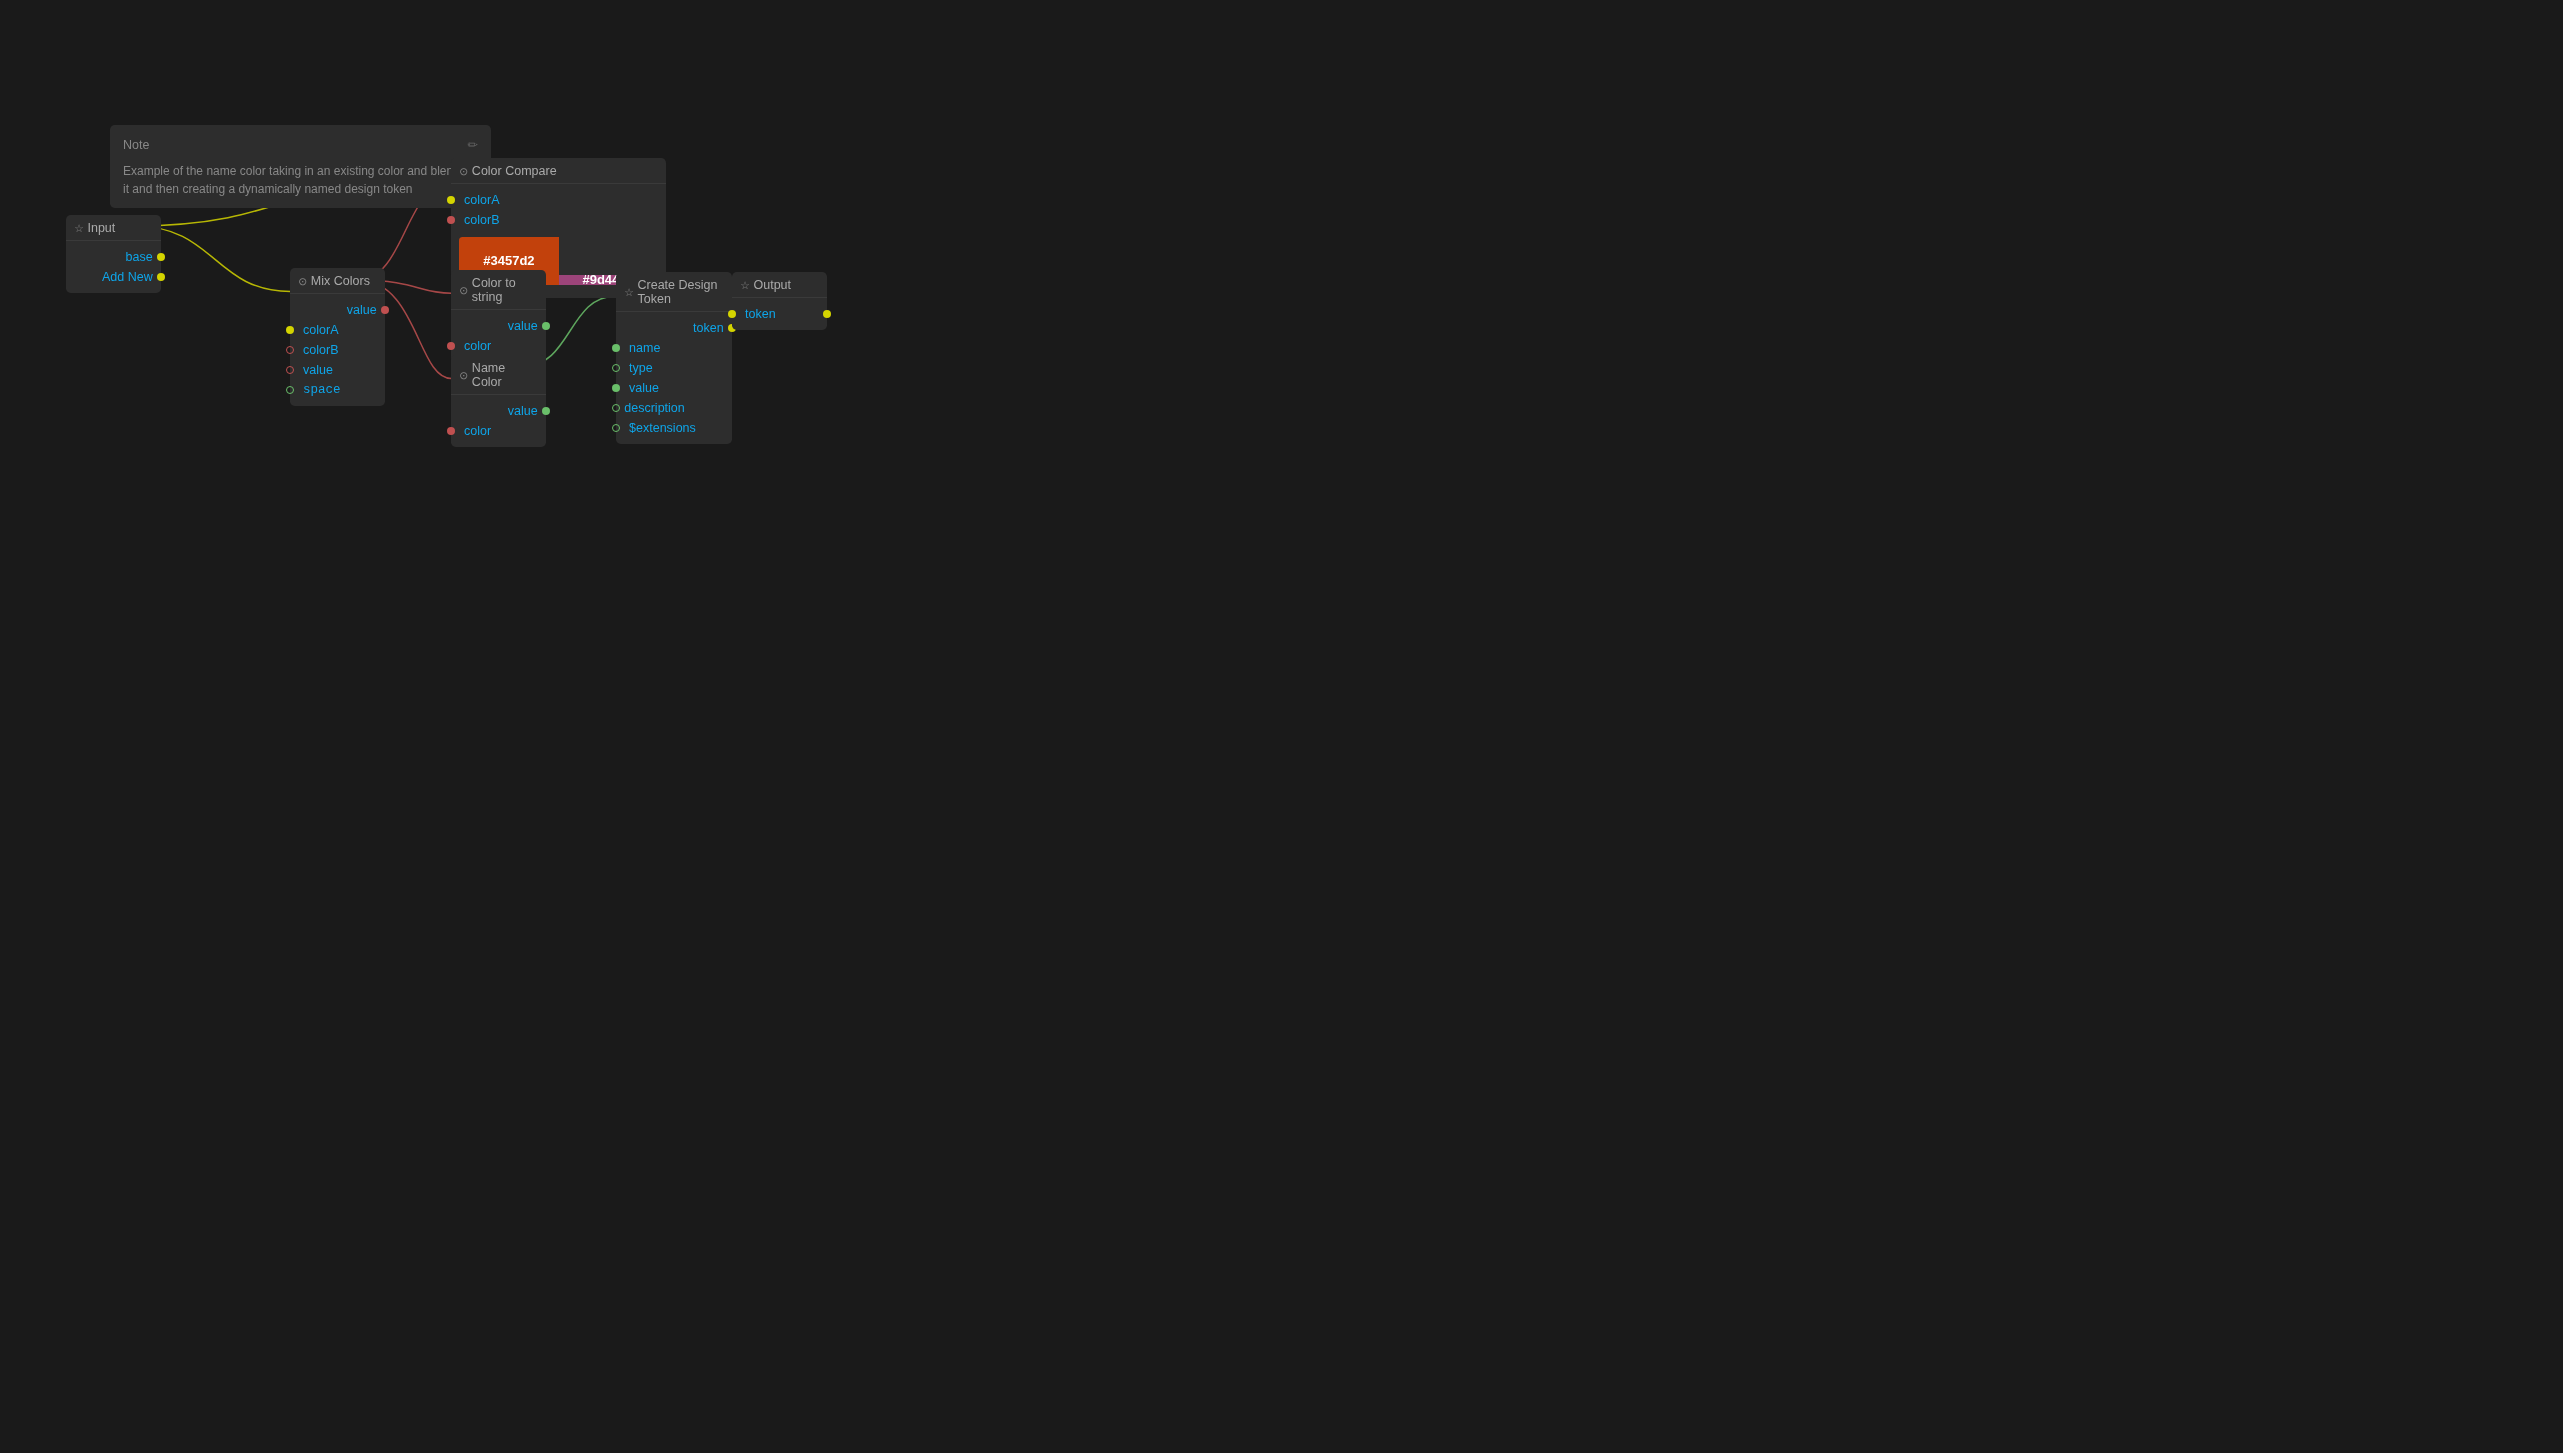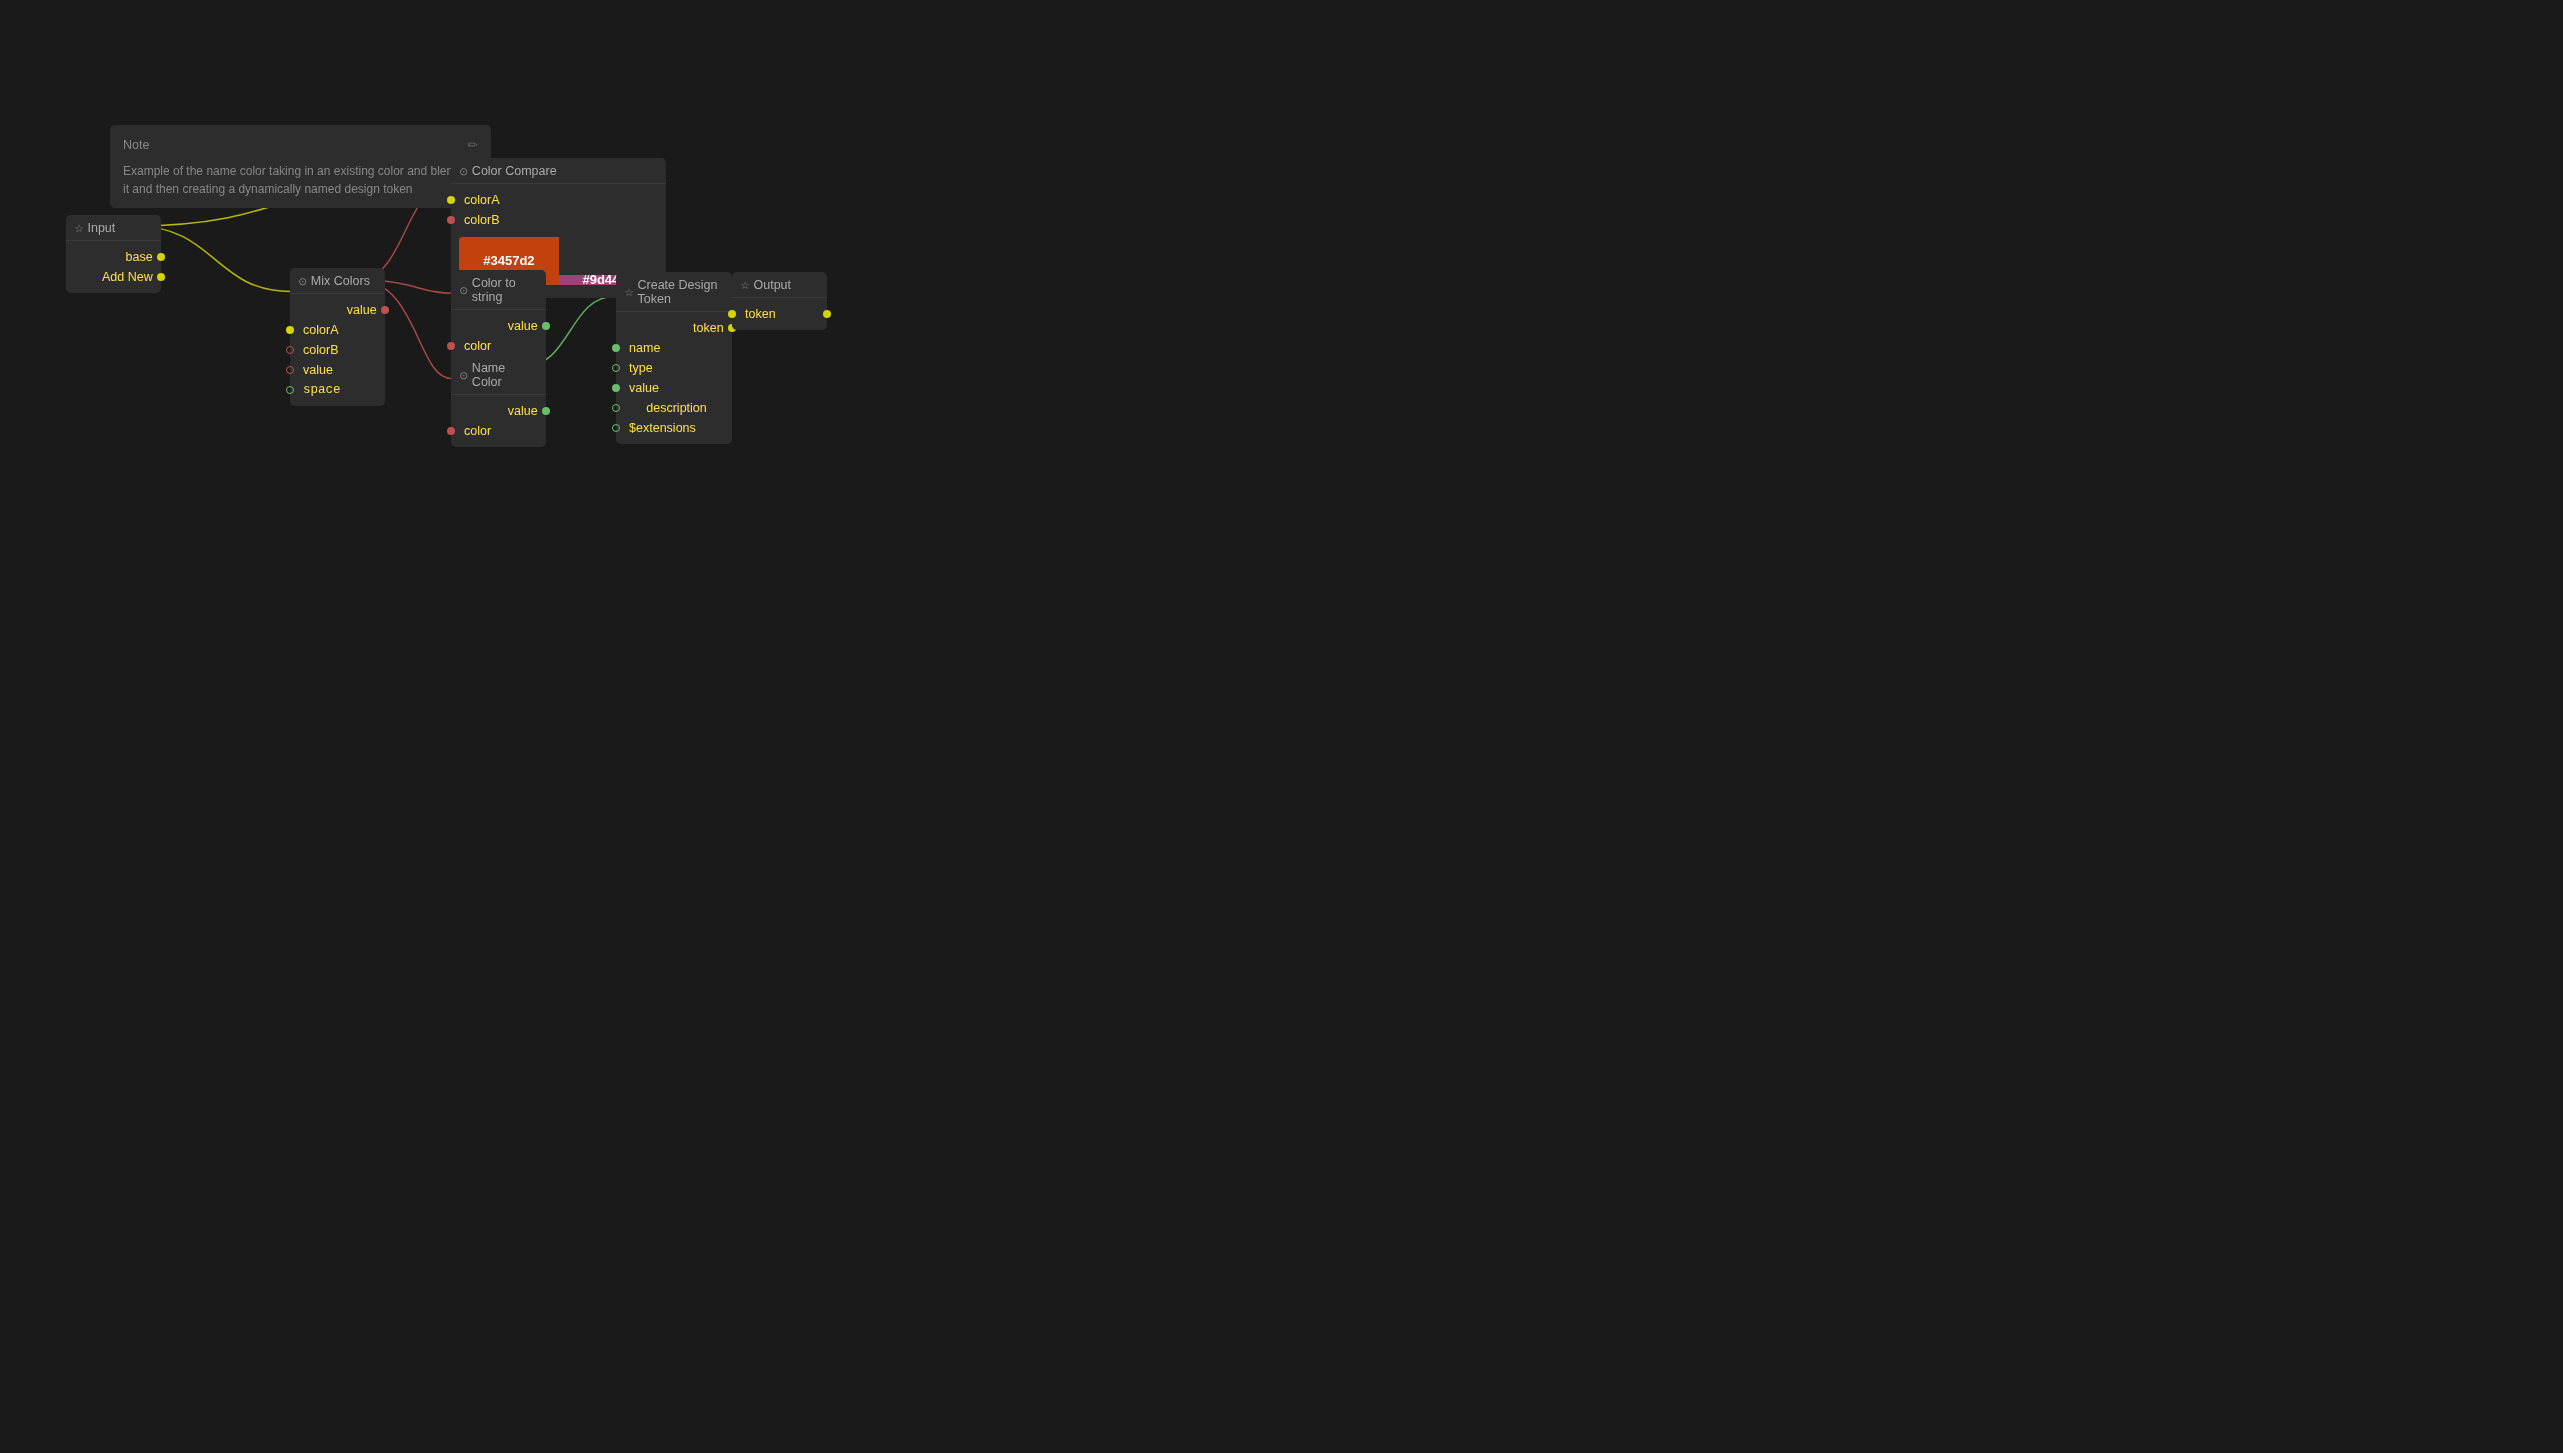--- a/index.html
+++ b/index.html
@@ -38,21 +38,21 @@
       opacity: 0.7;
     }
     .node-body {
       padding: 6px 0;
     }
     .port-row {
       display: flex;
       align-items: center;
       padding: 3px 8.3px;
       font-size: 12.5px;
-      color: #fde047;
+      color: #0ea5e9;
       position: relative;
     }
     .port-row.output {
       justify-content: flex-end;
     }
     .port-dot {
       width: 8.3px;
       height: 8.3px;
       border-radius: 50%;
       position: absolute;
@@ -284,21 +284,21 @@
       <div class="port-row" style="position:relative;">
         <div class="port-dot left dot-outline-green"></div>
         <span style="margin-left:4.8px;">type</span>
       </div>
       <div class="port-row" style="position:relative;">
         <div class="port-dot left dot-green"></div>
         <span style="margin-left:4.8px;">value</span>
       </div>
       <div class="port-row" style="position:relative;">
         <div class="port-dot left dot-outline-green"></div>
-        <span style="margin-left:22px;">description</span>
+        <span style="margin-left:0;">description</span>
       </div>
       <div class="port-row" style="position:relative;">
         <div class="port-dot left dot-outline-green"></div>
         <span style="margin-left:4.8px;">$extensions</span>
       </div>
     </div>
   </div>
 
   <div class="node" style="left:732px; top:272px; width:86px;">
     <div class="node-header">

